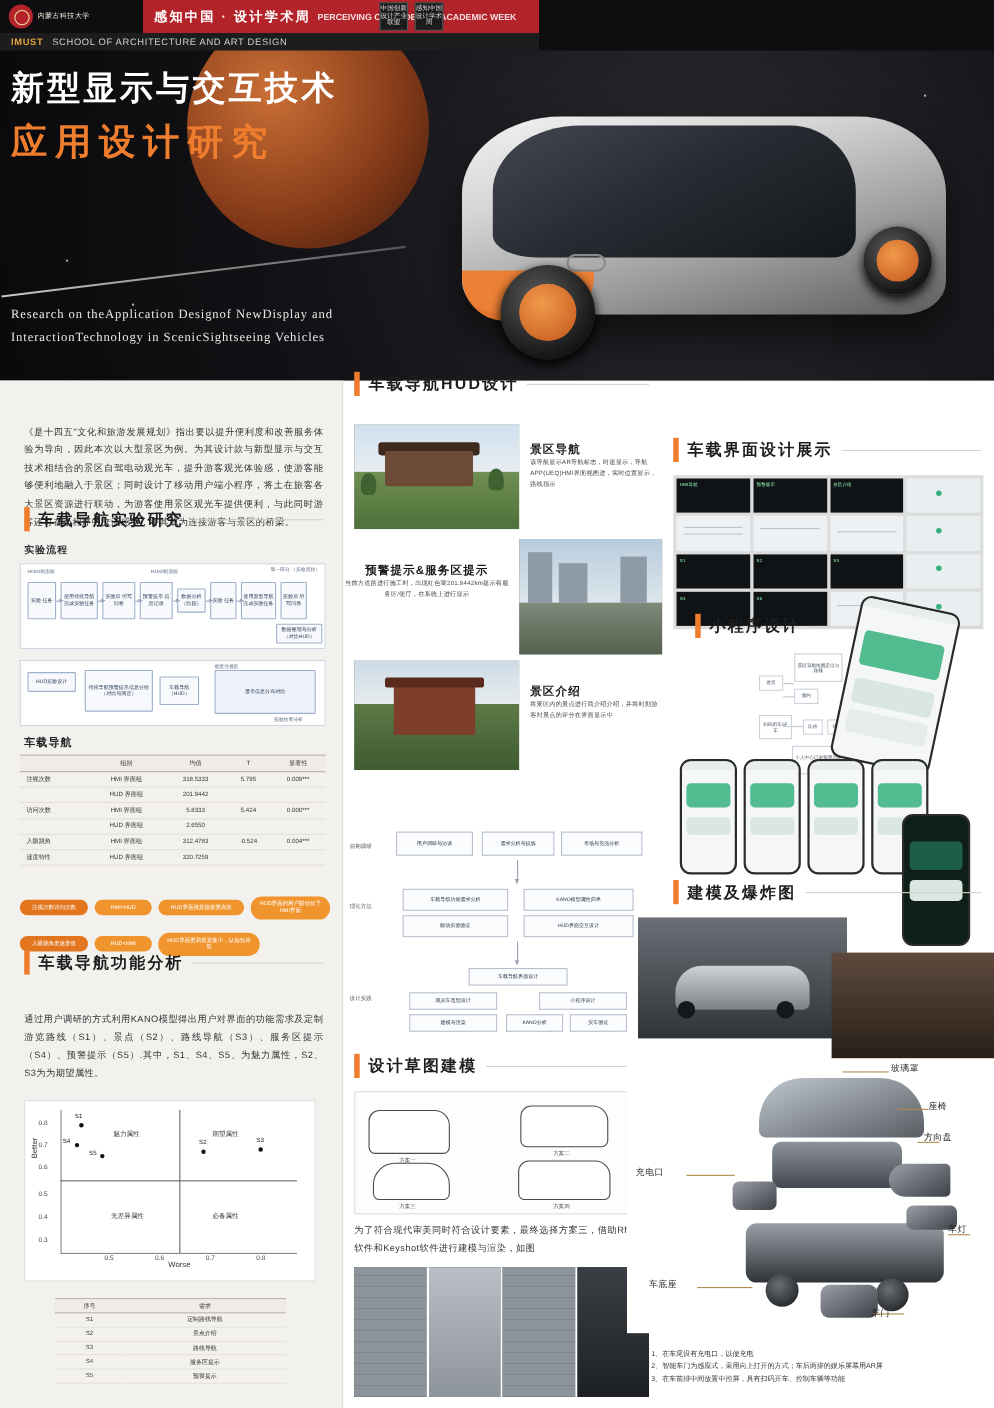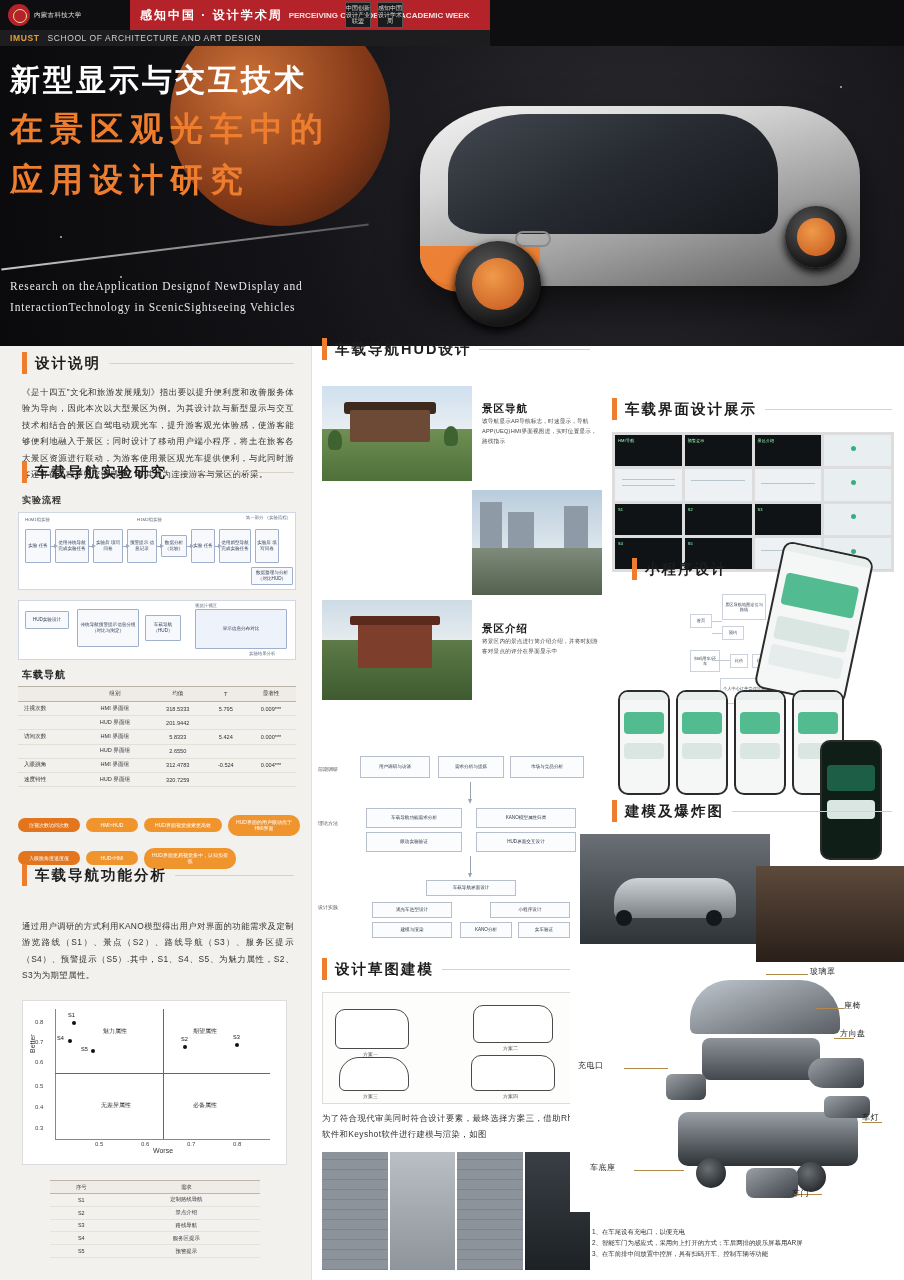--- a/index.html
+++ b/index.html
@@ -265,35 +265,29 @@
       <div class="veh-body"></div>
       <div class="veh-glass"></div>
       <div class="veh-accent"></div>
       <div class="veh-door"></div>
       <div class="veh-wheel w1"></div>
       <div class="veh-wheel w2"></div>
     </div>
 
     <div class="hero-title">
       <div class="t-line1">新型显示与交互技术</div>
-      <div class="t-line2">在景区观光车中的</div>
       <div class="t-line3">应用设计研究</div>
     </div>
     <div class="hero-rule"></div>
     <div class="hero-en">Research on theApplication Designof NewDisplay and InteractionTechnology in ScenicSightseeing Vehicles</div>
   </div>
 
   <div class="body-bg"></div>
   <div class="col-left"></div>
 
-  <div class="sec-h" id="sec-design">
-    <div class="bar"></div>
-    <div class="txt">设计说明</div>
-    <div class="rule"></div>
-  </div>
   <div class="para" id="design-text">《是十四五”文化和旅游发展规划》指出要以提升便利度和改善服务体验为导向，因此本次以大型景区为例。为其设计款与新型显示与交互技术相结合的景区自驾电动观光车，提升游客观光体验感，使游客能够便利地融入于景区；同时设计了移动用户端小程序，将土在旅客各大景区资源进行联动，为游客使用景区观光车提供便利，与此同时游客还可在小程序中交流感受，将其成为连接游客与景区的桥梁。</div>
 
   <div class="sec-h" id="sec-exp">
     <div class="bar"></div>
     <div class="txt">车载导航实验研究</div>
     <div class="rule"></div>
   </div>
   <div id="exp-flow-label">实验流程</div>
 
   <div class="flowbox" id="flow1">
@@ -501,20 +495,24 @@
     <div class="cap-p">该导航显示AR导航标志，时速显示，导航APP(UEQ)HMI界面视图进，实时位置显示，路线指示</div>
   </div>
 
   <div class="photo" id="ph2">
     <div class="sky"></div>
     <div class="gr"></div>
     <div class="bld" style="left:8px;top:12px;width:22px;height:46px;"></div>
     <div class="bld" style="left:36px;top:22px;width:26px;height:36px;"></div>
     <div class="bld" style="left:92px;top:16px;width:24px;height:42px;"></div>
   </div>
+  <div id="cap2">
+    <div class="cap-t">预警提示&amp;服务区提示</div>
+    <div class="cap-p">当前方道路进行施工时，出现红色警201.9442km提示有服务区/便厅，在系统上进行显示</div>
+  </div>
 
   <div class="photo" id="ph3">
     <div class="sky"></div>
     <div class="gr"></div>
     <div class="gate"></div>
   </div>
   <div id="cap3">
     <div class="cap-t">景区介绍</div>
     <div class="cap-p">将景区内的景点进行简介绍介绍，并将时刻游客对景点的评分在界面显示中</div>
   </div>

